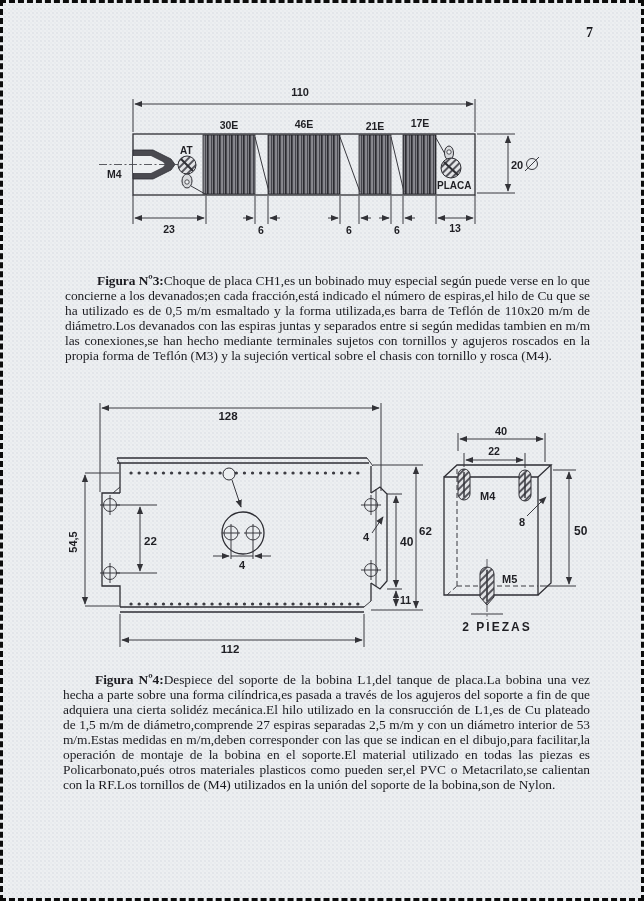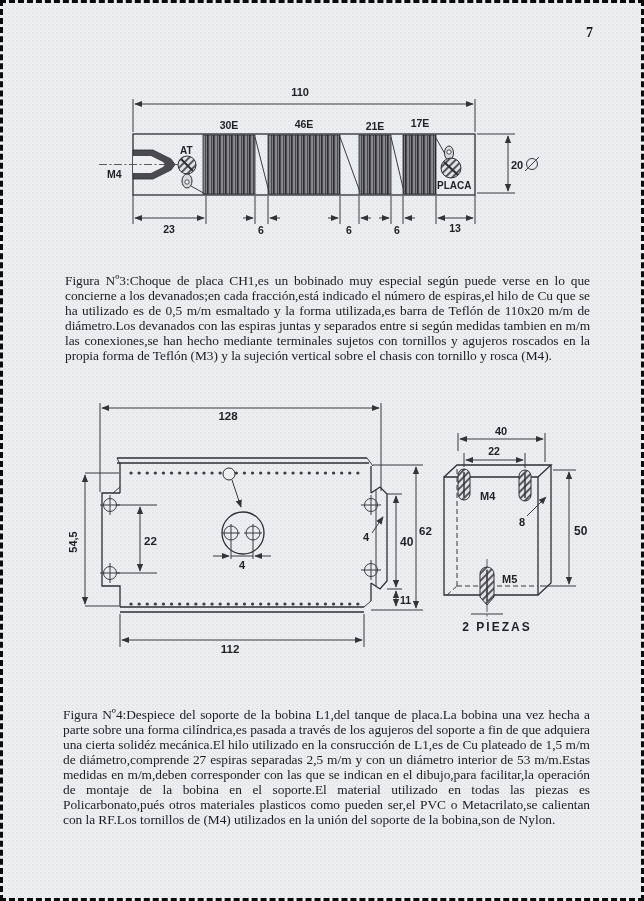--- a/index.html
+++ b/index.html
@@ -23,23 +23,23 @@
     position:absolute;left:583px;top:22px;
     font:bold 14px "Liberation Serif",serif;color:#15151a;
   }
   .caption{
     position:absolute;
     font-family:"Liberation Serif",serif;
     font-size:13.4px;line-height:15px;
     text-align:justify;color:#1b1b20;
     letter-spacing:-0.05px;
   }
-  .caption b{font-weight:normal;}
+  .caption b{font-weight:bold;margin-left:32px;}
   #cap3{left:62px;top:257px;width:525px;}
-  #cap4{left:60px;top:691px;width:527px;}
+  #cap4{left:60px;top:656px;width:527px;}
   svg{position:absolute;left:0;top:0;}
   .ln{stroke:#3a3a40;stroke-width:1;fill:none;}
   .lnt{stroke:#2e2e34;stroke-width:1.3;fill:none;}
   .dash{stroke:#3a3a40;stroke-width:1;fill:none;stroke-dasharray:5 3;}
   .cdash{stroke:#4a4a50;stroke-width:0.9;fill:none;stroke-dasharray:8 2.5 2 2.5;}
   .dots{stroke:#3c3c42;stroke-width:3.2;stroke-linecap:round;stroke-dasharray:0.1 8;fill:none;}
   .lbl{font-family:"Liberation Sans",sans-serif;font-weight:bold;fill:#1f1f24;}
   .s10{font-size:10px;} .s105{font-size:10.5px;} .s11{font-size:11px;} .s115{font-size:11.5px;} .s12{font-size:12px;}
   .mid{text-anchor:middle;}
 </style>

